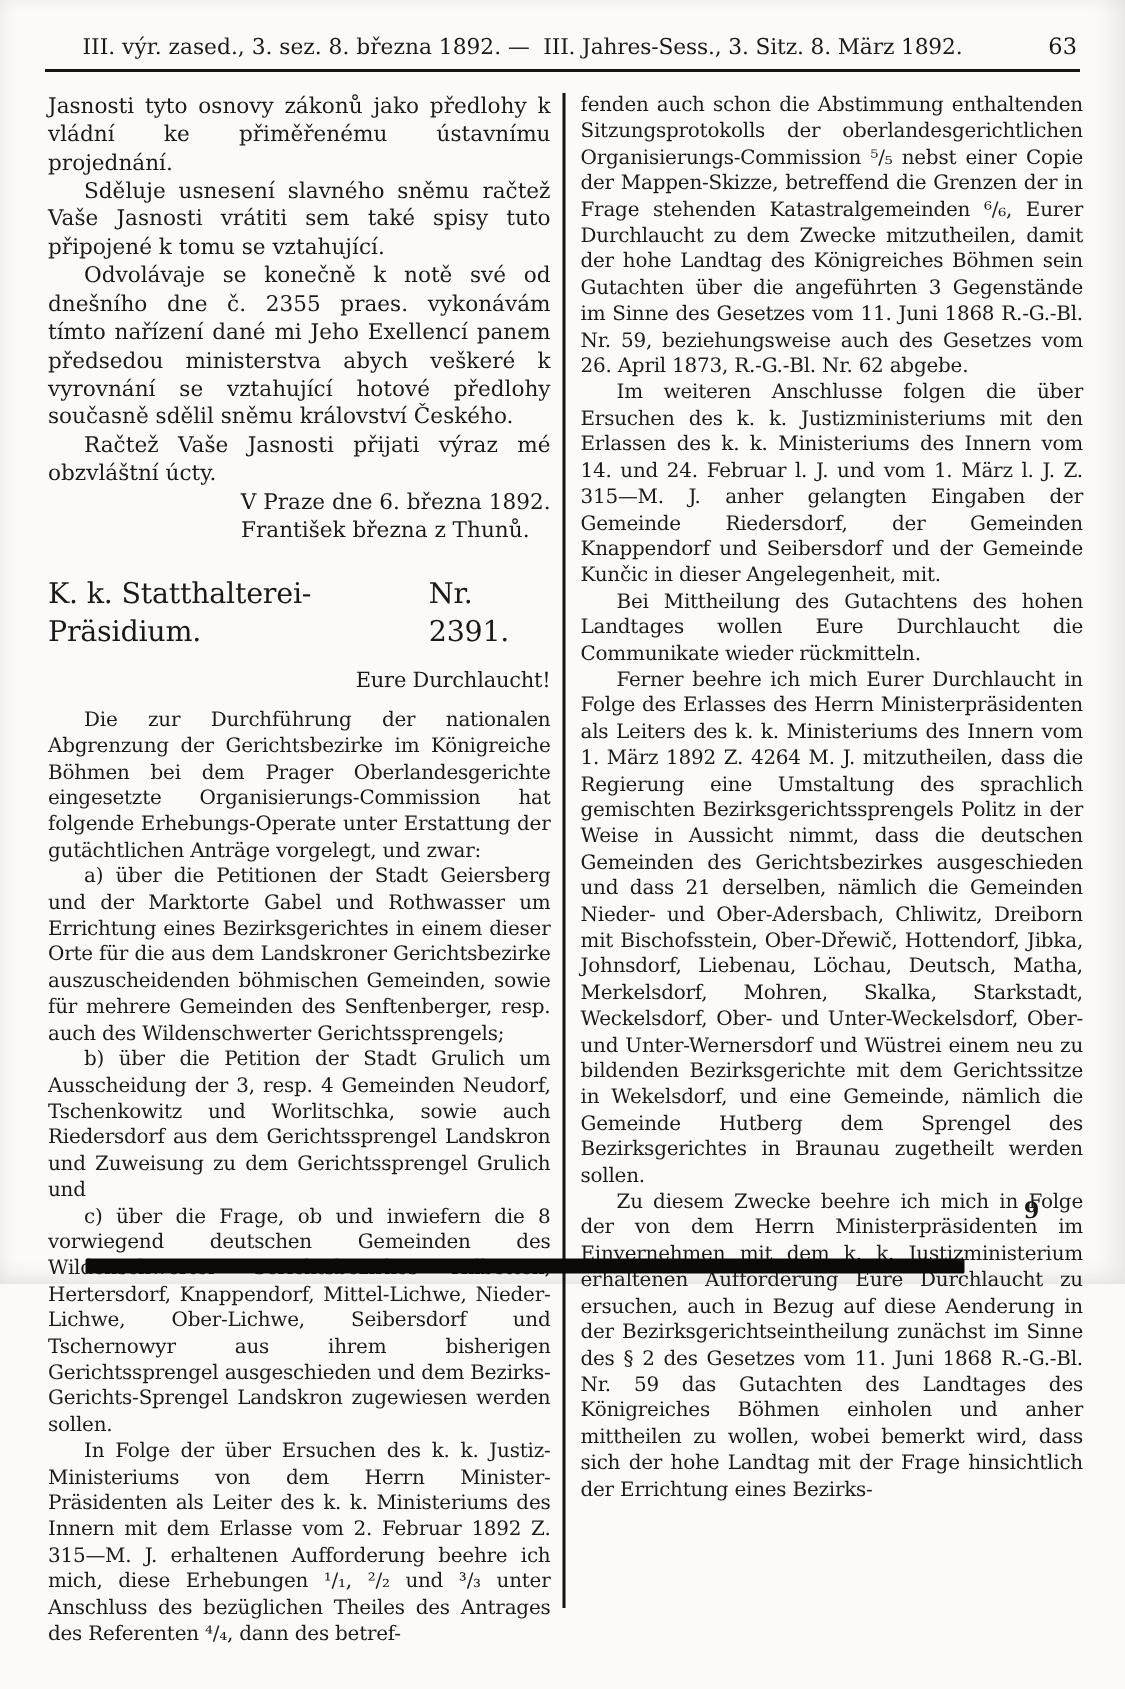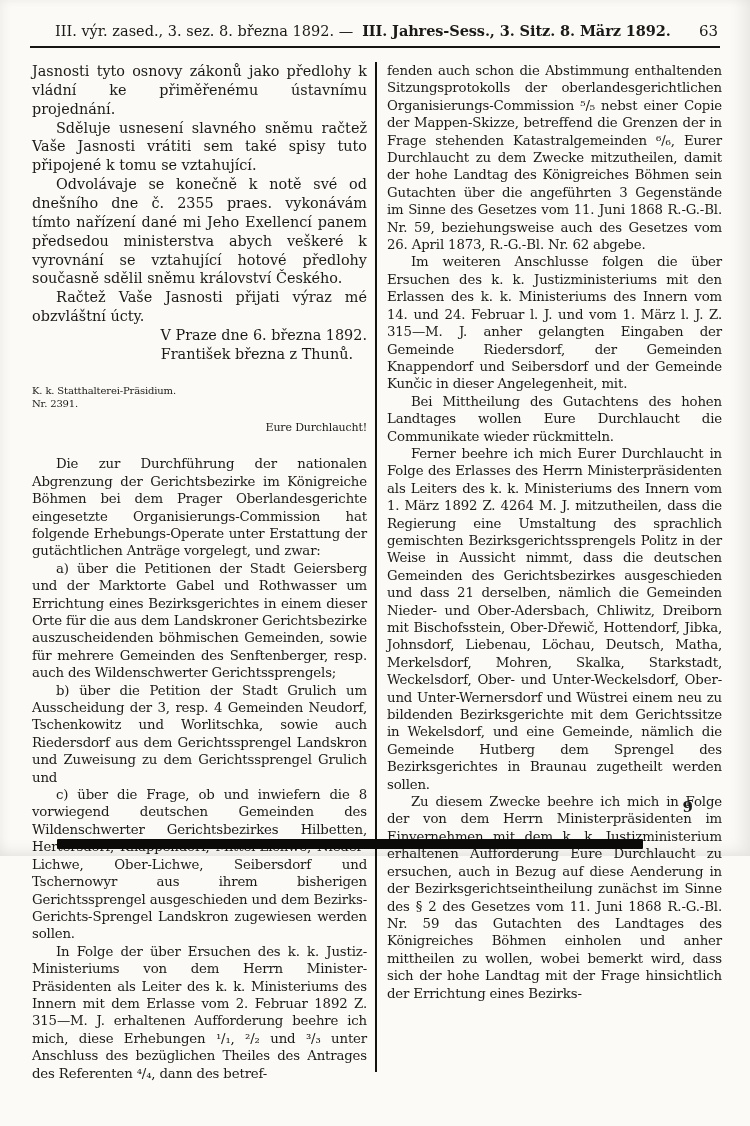--- a/index.html
+++ b/index.html
@@ -14,21 +14,21 @@
     position: relative;
     width: 750px; height: 856px;
     box-shadow: inset -8px -5px 14px rgba(0,0,0,0.07), inset 4px 0 10px rgba(0,0,0,0.04);
   }
   .header {
     position: absolute;
     top: 22px; left: 55px; right: 32px;
     display: flex; align-items: baseline; gap: 9px;
     font-size: 14.5px; white-space: nowrap;
   }
-  .h-german { font-weight: 700; letter-spacing: -0.1px; }
+  .h-german { font-weight: 400; letter-spacing: -0.1px; }
   .h-page { margin-left: auto; font-size: 15px; }
   .header-rule {
     position: absolute; top: 46px; left: 30px; right: 30px;
     height: 2px; background: #161513;
   }
   .columns {
     position: absolute; top: 62px; left: 32px; right: 28px;
     display: flex;
   }
   .col { width: 338px; }
@@ -49,22 +49,22 @@
     font-size: 13.3px; line-height: 1.31;
     letter-spacing: -0.15px;
   }
   .cont   { text-indent: 0; }
   .center { text-align: right; text-indent: 0; }
   .signature { text-align: right; text-indent: 0; padding-right: 14px; }
   .split {
     display: flex; justify-content: space-between;
     text-indent: 0; text-align: left;
   }
-  .office-line { margin-top: 20px; font-size: 10px; flex-direction: column; }
-  .salutation  { margin: 11px 0 20px; font-size: 11px; }
+  .office-line { margin-top: 20px; font-size: 19px; }
+  .salutation  { margin: 11px 0 9px; font-size: 14px; }
   .sig-mark {
     position: absolute; right: 57px; bottom: 40px;
     font-weight: 700; font-size: 15px;
   }
   .scan-bar {
     position: absolute; left: 57px; bottom: 7px;
     width: 586px; height: 10px;
     background: #0b0a09; border-radius: 1px;
   }
 </style>

